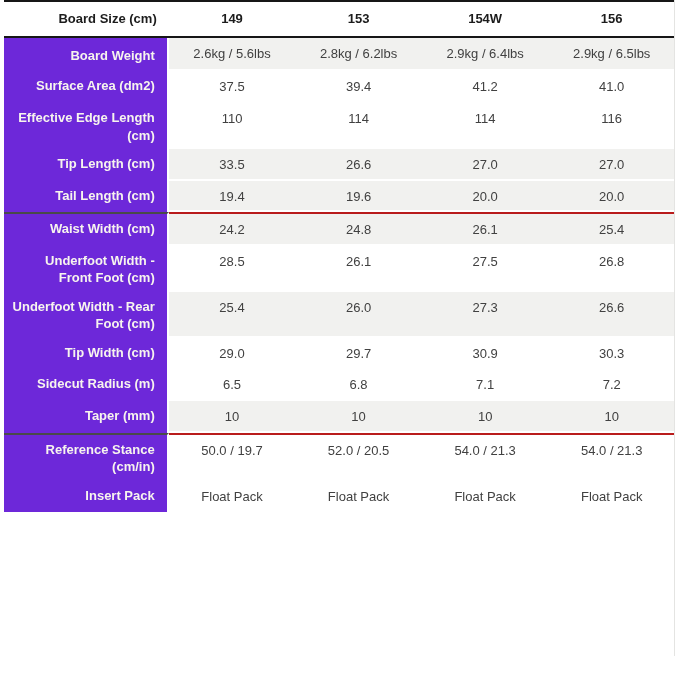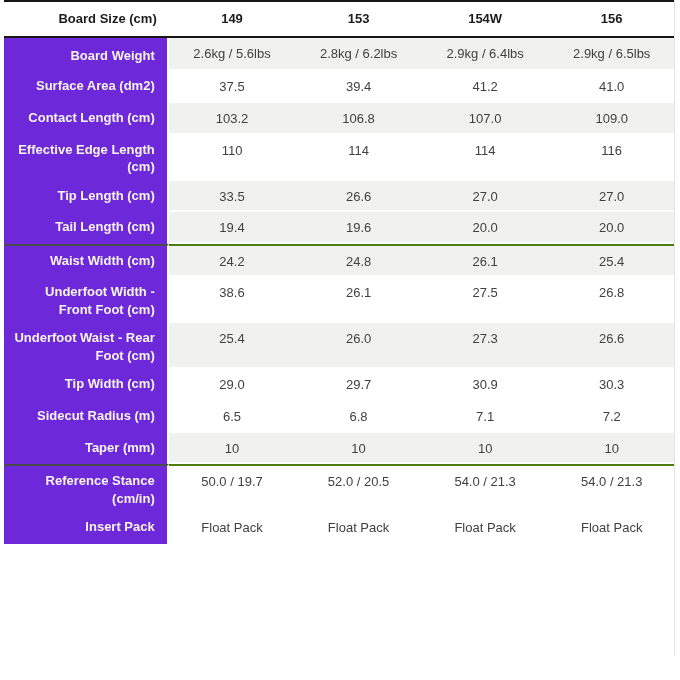--- a/index.html
+++ b/index.html
@@ -60,21 +60,21 @@
     color: #414141;
     padding: 7px 4px 5px 4px;
     background: #ffffff;
     border-bottom: 2px solid #ffffff;
   }
   tbody tr.shade td.val { background: #f1f1ef; }
 
   tbody tr.first td.val { padding-bottom: 7px; }
   tbody tr.first td.lbl { padding-top: 9px; padding-bottom: 7px; }
 
-  tbody tr.section-start td.val { border-top: 2px solid #4d7c0f; }
+  tbody tr.section-start td.val { border-top: 2px solid #b91c1c; }
   tbody tr.section-start td.lbl { border-top: 2px solid #4a4a4a; }
 
   .edge-line {
     position: absolute;
     left: 674px;
     top: 0;
     width: 1px;
     height: 656px;
     background: #e4e4e2;
   }
@@ -108,27 +108,20 @@
           <td class="val">2.9kg / 6.4lbs</td>
           <td class="val">2.9kg / 6.5lbs</td>
         </tr>
         <tr class="plain">
           <td class="lbl">Surface Area (dm2)</td>
           <td class="val">37.5</td>
           <td class="val">39.4</td>
           <td class="val">41.2</td>
           <td class="val">41.0</td>
         </tr>
-        <tr class="shade">
-          <td class="lbl">Contact Length (cm)</td>
-          <td class="val">103.2</td>
-          <td class="val">106.8</td>
-          <td class="val">107.0</td>
-          <td class="val">109.0</td>
-        </tr>
         <tr class="plain">
           <td class="lbl">Effective Edge Length (cm)</td>
           <td class="val">110</td>
           <td class="val">114</td>
           <td class="val">114</td>
           <td class="val">116</td>
         </tr>
         <tr class="shade">
           <td class="lbl">Tip Length (cm)</td>
           <td class="val">33.5</td>
@@ -145,27 +138,27 @@
         </tr>
         <tr class="shade section-start">
           <td class="lbl">Waist Width (cm)</td>
           <td class="val">24.2</td>
           <td class="val">24.8</td>
           <td class="val">26.1</td>
           <td class="val">25.4</td>
         </tr>
         <tr class="plain">
           <td class="lbl">Underfoot Width - Front Foot (cm)</td>
-          <td class="val">38.6</td>
+          <td class="val">28.5</td>
           <td class="val">26.1</td>
           <td class="val">27.5</td>
           <td class="val">26.8</td>
         </tr>
         <tr class="shade">
-          <td class="lbl">Underfoot Waist - Rear Foot (cm)</td>
+          <td class="lbl">Underfoot Width - Rear Foot (cm)</td>
           <td class="val">25.4</td>
           <td class="val">26.0</td>
           <td class="val">27.3</td>
           <td class="val">26.6</td>
         </tr>
         <tr class="plain">
           <td class="lbl">Tip Width (cm)</td>
           <td class="val">29.0</td>
           <td class="val">29.7</td>
           <td class="val">30.9</td>

